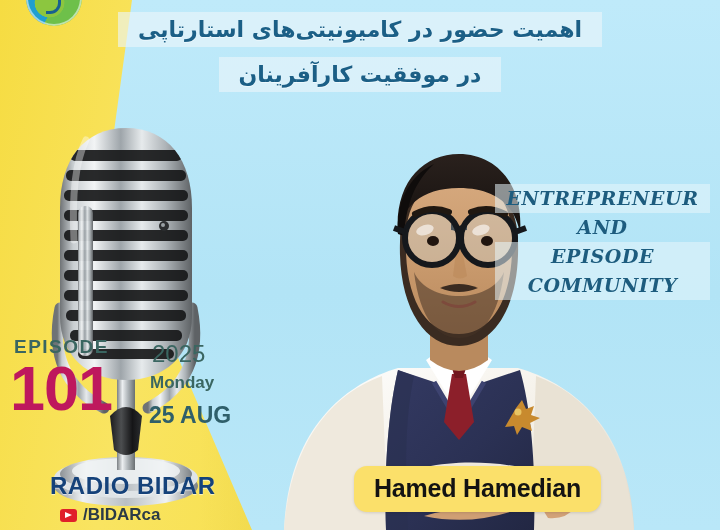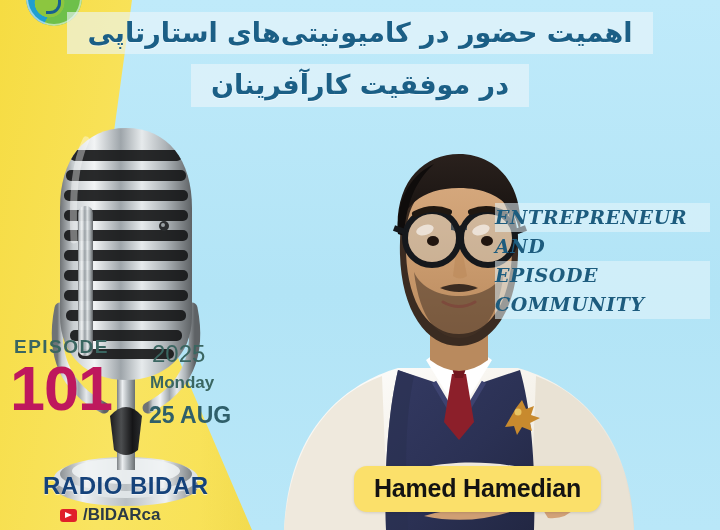--- a/index.html
+++ b/index.html
@@ -59,21 +59,21 @@
   .title-wrap {
     position:absolute; left:0; right:0; top:12px;
     text-align:center; direction:rtl;
     z-index:6;
   }
   .title-line {
     display:inline-block;
     color:#1b5f86;
     font-family:"DejaVu Sans", sans-serif;
     font-weight:bold;
-    font-size:27px;
+    font-size:22px;
     line-height:1.42;
     letter-spacing:-0.2px;
     padding:2px 20px;
     background:rgba(236,246,250,.62);
     text-shadow:0 1px 0 rgba(255,255,255,.5);
     white-space:nowrap;
   }
   .title-line.l2 { margin-top:10px; }
 
   
@@ -103,21 +103,21 @@
     font-weight:bold; font-size:17px; color:#3a6661; z-index:7;text-align:center;
   }
   .date-dm {
     position:absolute; left:149px; top:402px;
     font-family:"Liberation Sans", sans-serif;
     font-weight:bold; font-size:23px; color:#2f5f6a; z-index:7;
   }
 
   
   .brand {
-    position:absolute; left:43px; top:472px;
+    position:absolute; left:50px; top:472px;
     font-family:"Liberation Sans", sans-serif;
     font-weight:bold; font-size:24px; letter-spacing:.5px;
     color:#15427a; z-index:9;
     text-shadow:0 1px 1px rgba(255,255,255,.65);
   }
   .handle-row {
     position:absolute; left:60px; top:505px;
     display:flex; align-items:center; gap:6px; z-index:9;
   }
   .yt-icon {
@@ -135,22 +135,22 @@
   .handle-text {
     font-family:"Liberation Sans", sans-serif;
     font-weight:bold; font-size:17px; color:#2b3a46;
   }
 
   
   .portrait { position:absolute; left:248px; top:92px; width:420px; height:438px; z-index:5; }
 
   
   .tagline {
-    position:absolute; right:10px; top:203px;
-    width:215px; text-align:left; z-index:8;
+    position:absolute; right:10px; top:184px;
+    width:215px; text-align:center; z-index:8;
   }
   .tagline span {
     display:block;
     font-family:"DejaVu Serif", serif;
     font-weight:bold; font-style:italic;
     font-size:19px; line-height:1.52;
     letter-spacing:.6px;
     color:#1d5c7e;
   }
   .tagline span.bgpad { background:rgba(232,246,251,.55); }

